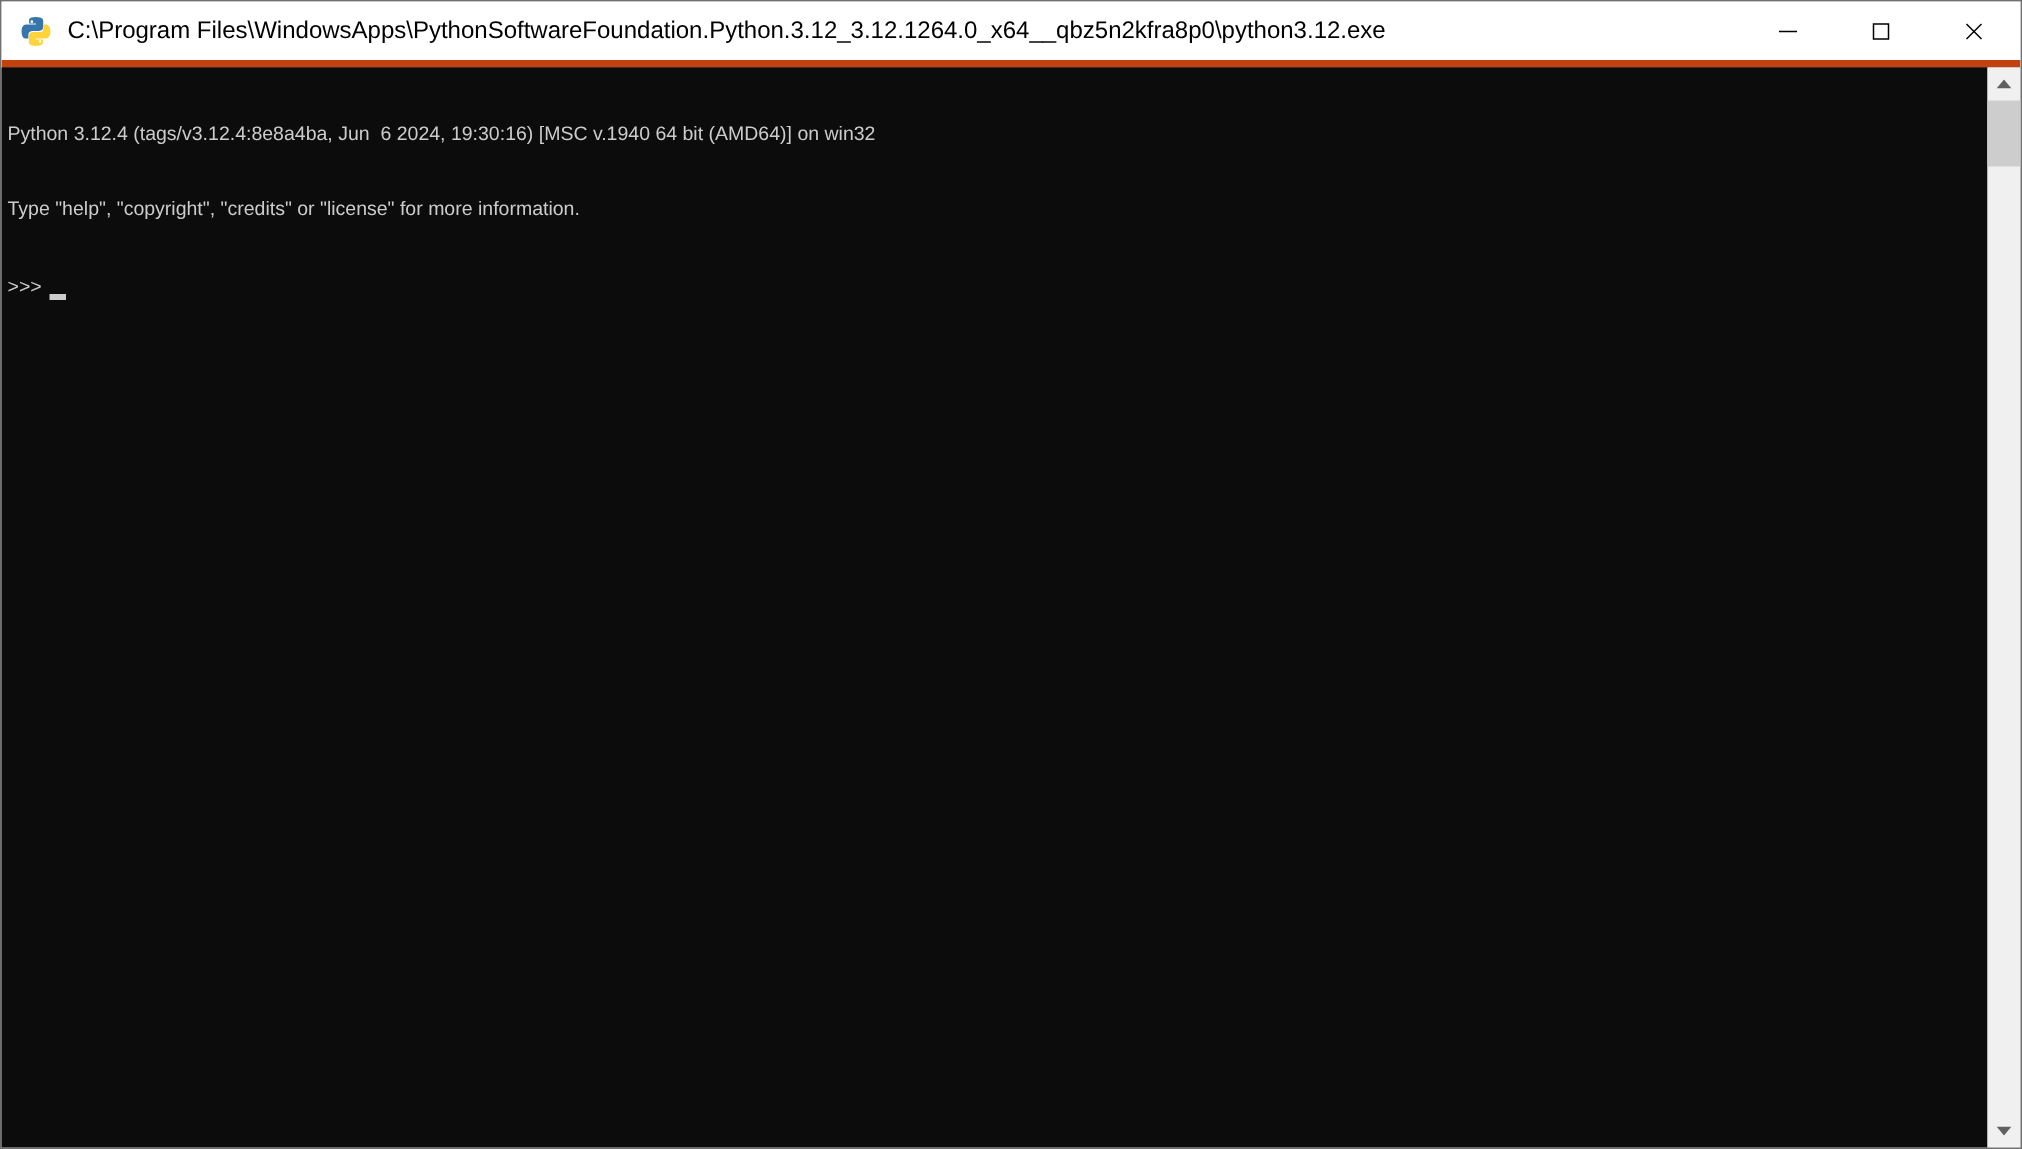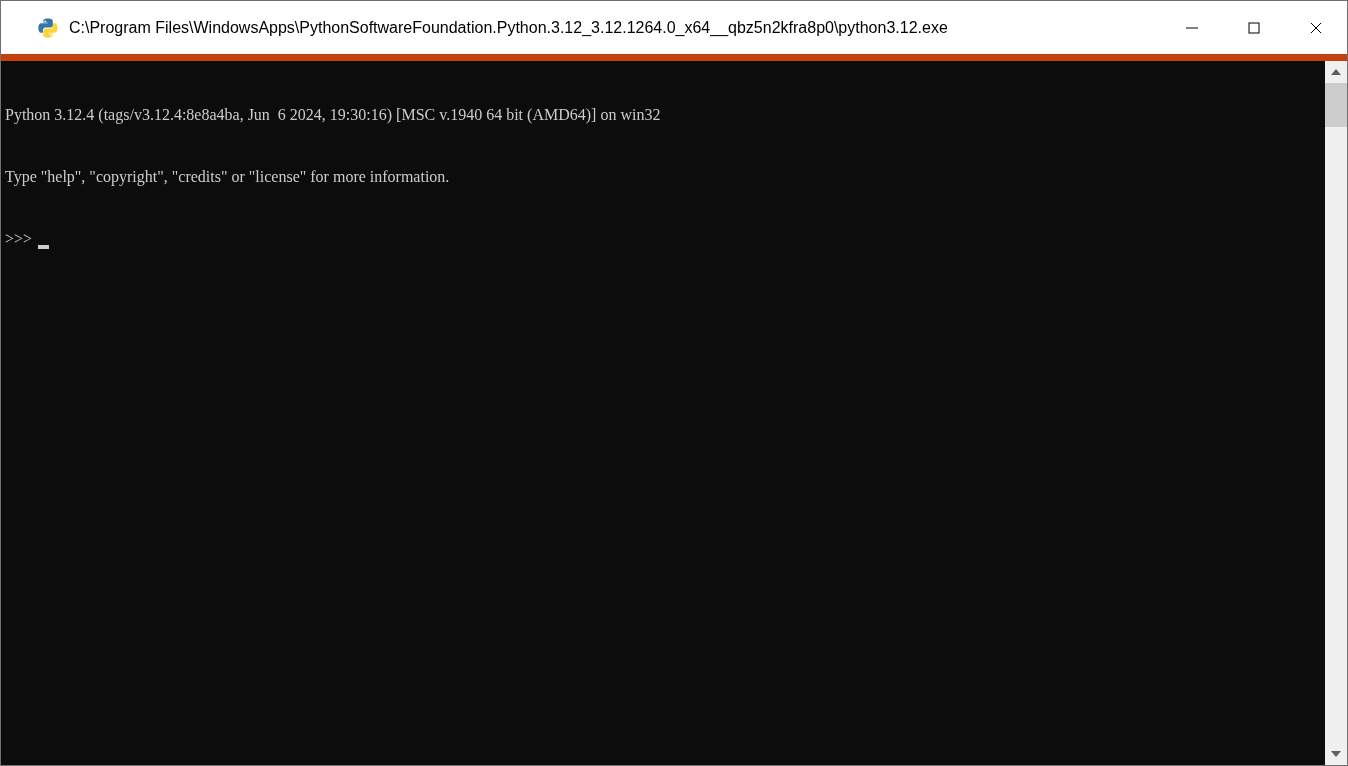--- a/index.html
+++ b/index.html
@@ -11,27 +11,26 @@
       font-family: "Segoe UI", Tahoma, sans-serif;
       background: #ffffff;
       width: 1348px;
       height: 766px;
       overflow: hidden;
       display: flex;
       flex-direction: column;
       border: 1px solid #707070;
     }
     .titlebar {
-      height: 60px;
+      height: 44px;
       background: #ffffff;
       display: flex;
       align-items: center;
-      border-bottom: 7px solid #c2410c;
+      border-bottom: 5px solid #c2410c;
       user-select: none;
-      padding-left: 24px;
     }
     .titlebar-icon {
       width: 22px;
       height: 22px;
       margin-left: 12px;
       margin-right: 10px;
       flex-shrink: 0;
     }
     .titlebar-title {
       flex: 1;
@@ -64,22 +63,22 @@
       flex: 1;
       display: flex;
       background: #000000;
       position: relative;
       min-height: 0;
     }
     .console {
       flex: 1;
       background: #0c0c0c;
       color: #cccccc;
-      font-family: Liberation Serif, serif;
-      font-size: 16px;
+      font-family: Liberation Sans, sans-serif;
+      font-size: 13px;
       line-height: 1.3;
       padding: 2px 2px 2px 4px;
       white-space: pre;
       overflow: hidden;
     }
     .console-line {
       display: block;
     }
     .prompt-line {
       display: flex;

